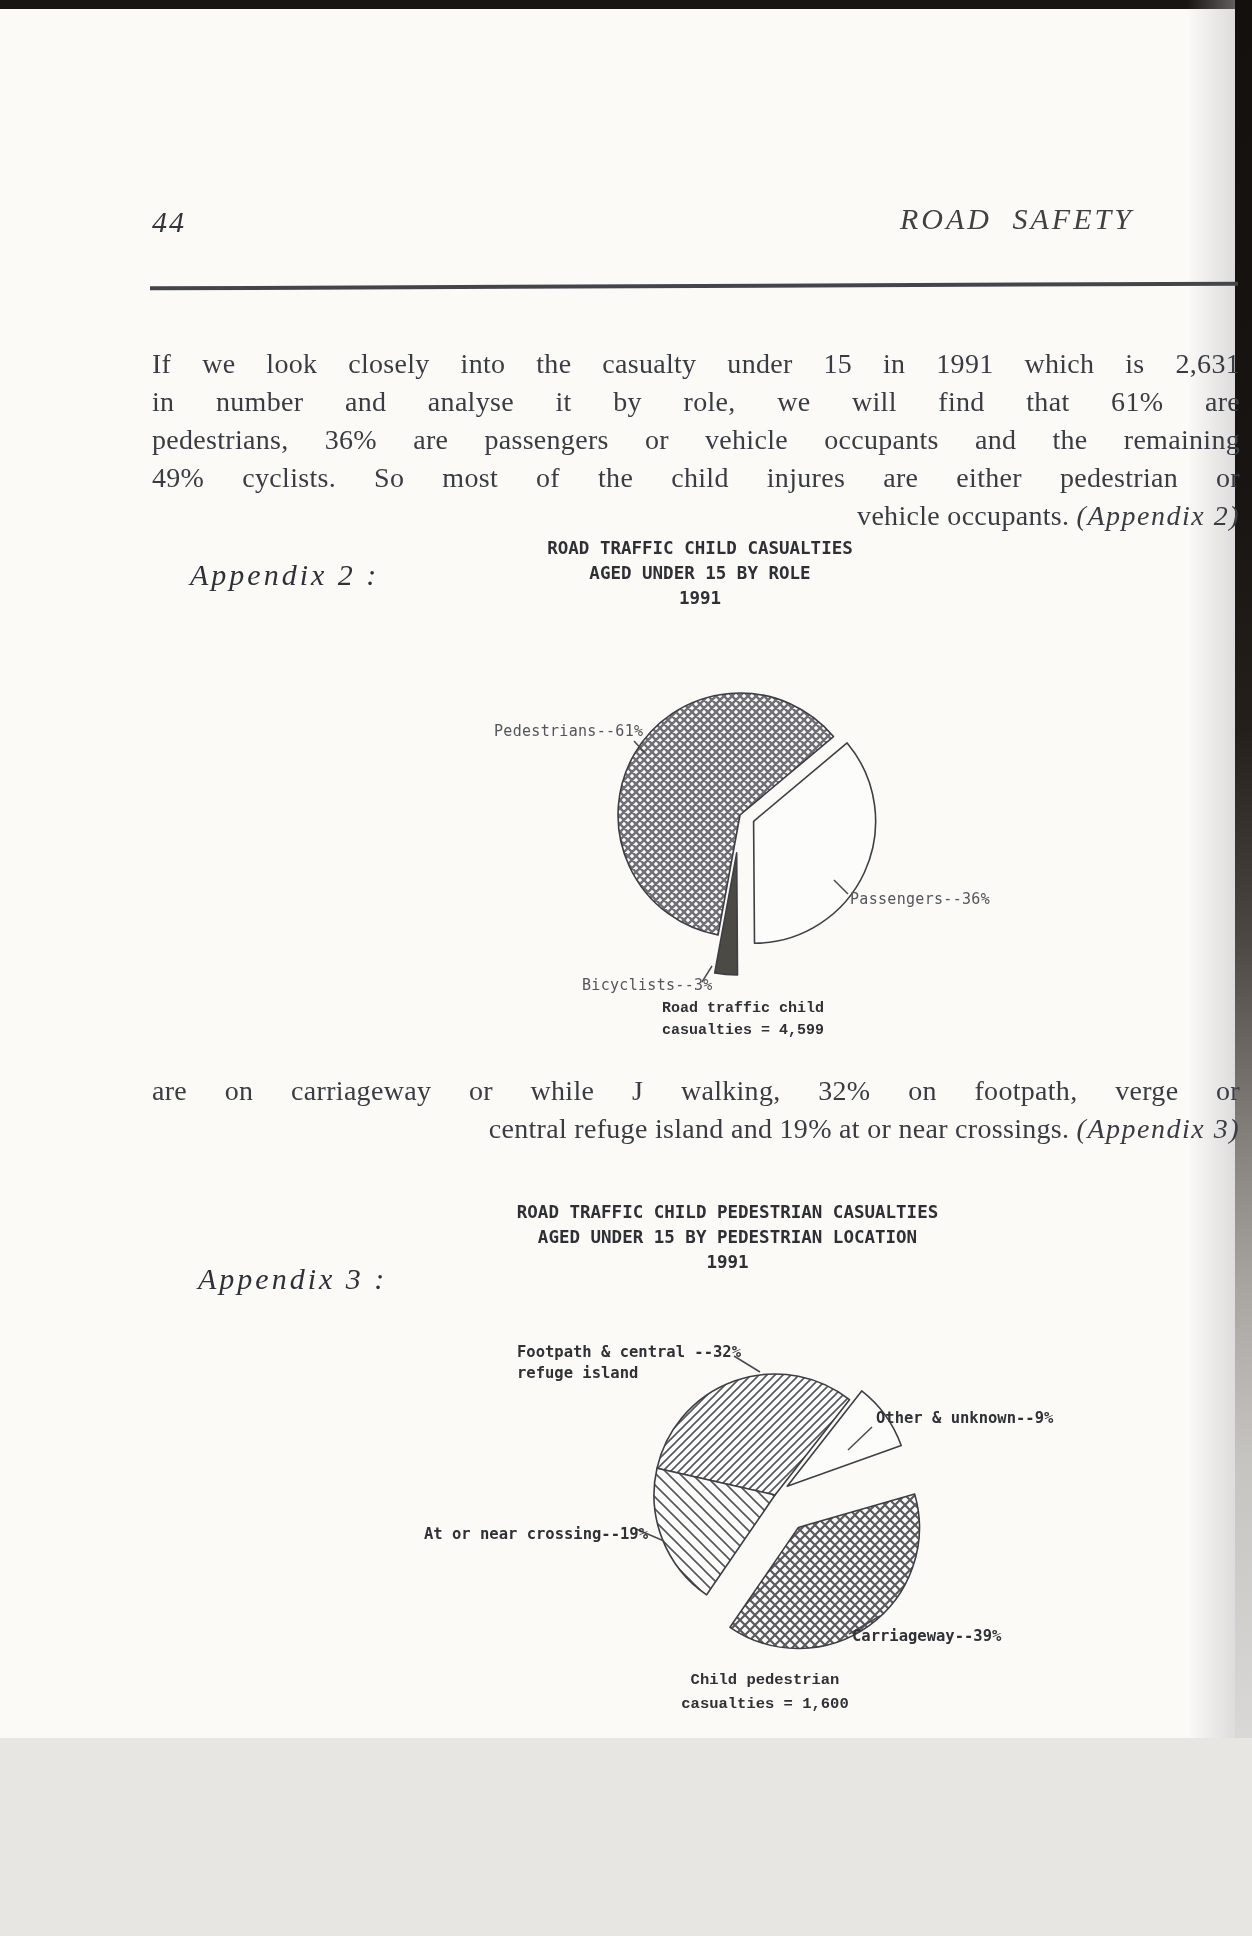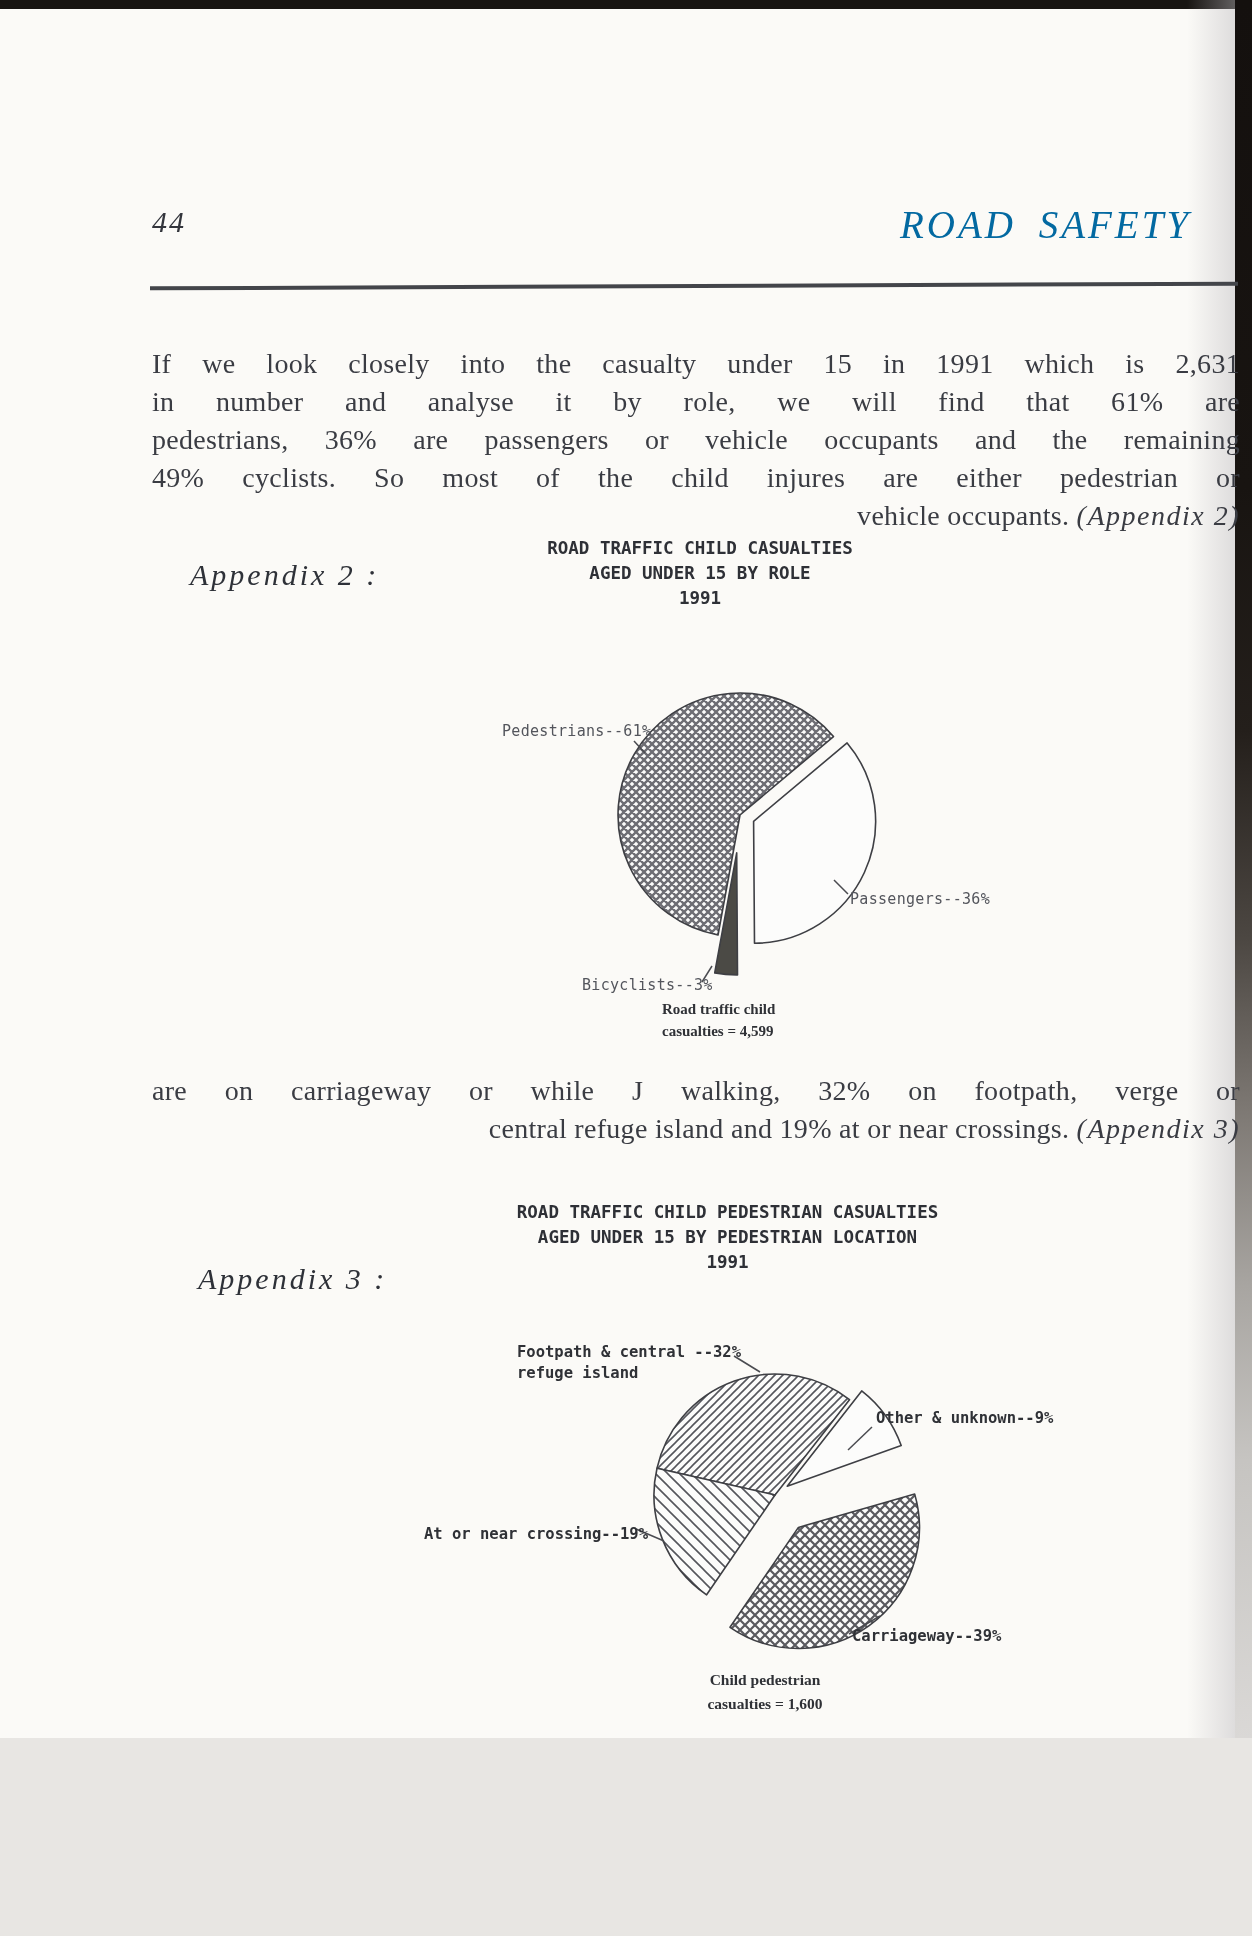--- a/index.html
+++ b/index.html
@@ -14,22 +14,22 @@
   }
   
   .scan-top-strip{position:absolute;top:0;left:0;width:100%;height:9px;background:#181512;}
   .scan-right-shadow{position:absolute;top:0;right:17px;width:48px;height:100%;
     background:linear-gradient(90deg,rgba(196,194,196,0) 0%,rgba(186,184,188,.45) 100%);}
   .scan-right-band{position:absolute;top:0;right:0;width:17px;height:100%;
     background:linear-gradient(180deg,#14100e 0%,#181411 28%,#241f1b 42%,#4c4742 54%,#7e7974 64%,#a8a5a1 74%,#c6c4c1 84%,#dad8d6 100%);}
   
   .page-number{position:absolute;left:152px;top:205px;font-style:italic;font-size:30px;
     letter-spacing:2px;color:#33353c;}
-  .running-title{position:absolute;left:900px;top:202px;width:262px;text-align:center;
-    font-style:italic;font-size:39px;letter-spacing:3px;word-spacing:10px;color:#0369a1;white-space:nowrap;}
+  .running-title{position:absolute;left:900px;top:202px;width:262px;text-align:left;
+    font-style:italic;font-size:30px;letter-spacing:3px;word-spacing:10px;color:#404040;white-space:nowrap;}
   .header-rule{position:absolute;left:150px;top:284px;width:1088px;height:3.5px;
     background:#43454a;transform:rotate(-0.25deg);}
   
   .para{position:absolute;left:152px;width:1088px;font-size:28px;line-height:38px;
     letter-spacing:0.3px;color:#3a3c43;}
   .para .jline{text-align:justify;text-align-last:justify;}
   .para .lline{text-align:right;}
   .italic{font-style:italic;letter-spacing:1.5px;}
   #para1{top:345px;}
   #para2{top:1072px;}
@@ -44,31 +44,31 @@
   .chart-title div{white-space:nowrap;}
   #chart1-title{left:490px;top:536px;width:420px;}
   #chart2-title{left:500px;top:1200px;width:455px;}
   
   .pie-wrap{position:absolute;}
   #pie1-wrap{left:340px;top:640px;width:720px;height:400px;}
   #pie2-wrap{left:380px;top:1330px;width:720px;height:420px;}
   
   .pie1-label{position:absolute;font-family:"DejaVu Sans Mono","Liberation Mono",monospace;
     font-size:15px;letter-spacing:0.3px;color:#53555c;white-space:nowrap;}
-  #label-pedestrians{left:494px;top:722px;margin-left:8px;}
+  #label-pedestrians{left:494px;top:722px;}
   #label-passengers{left:850px;top:890px;}
   #label-bicyclists{left:582px;top:976px;}
   .pie2-label{position:absolute;font-family:"DejaVu Sans Mono","Liberation Mono",monospace;
     font-weight:700;font-size:15.5px;color:#2f3136;white-space:nowrap;line-height:21px;}
   #label-footpath{left:517px;top:1342px;}
   #label-other{left:876px;top:1408px;}
   #label-crossing{left:424px;top:1524px;}
   #label-carriageway{left:852px;top:1626px;}
   
-  .chart-caption{position:absolute;font-family:Liberation Serif, serif;
+  .chart-caption{position:absolute;font-family:Liberation Mono, monospace;
     font-weight:700;color:#2f3136;white-space:nowrap;}
   #chart1-caption{left:662px;top:998px;font-size:15px;line-height:22px;text-align:left;}
   #chart2-caption{left:645px;top:1668px;font-size:15.5px;line-height:24px;width:240px;text-align:center;}
 </style>
 </head>
 <body>
 
 <div class="page">
 
   <div class="scan-top-strip"></div>

